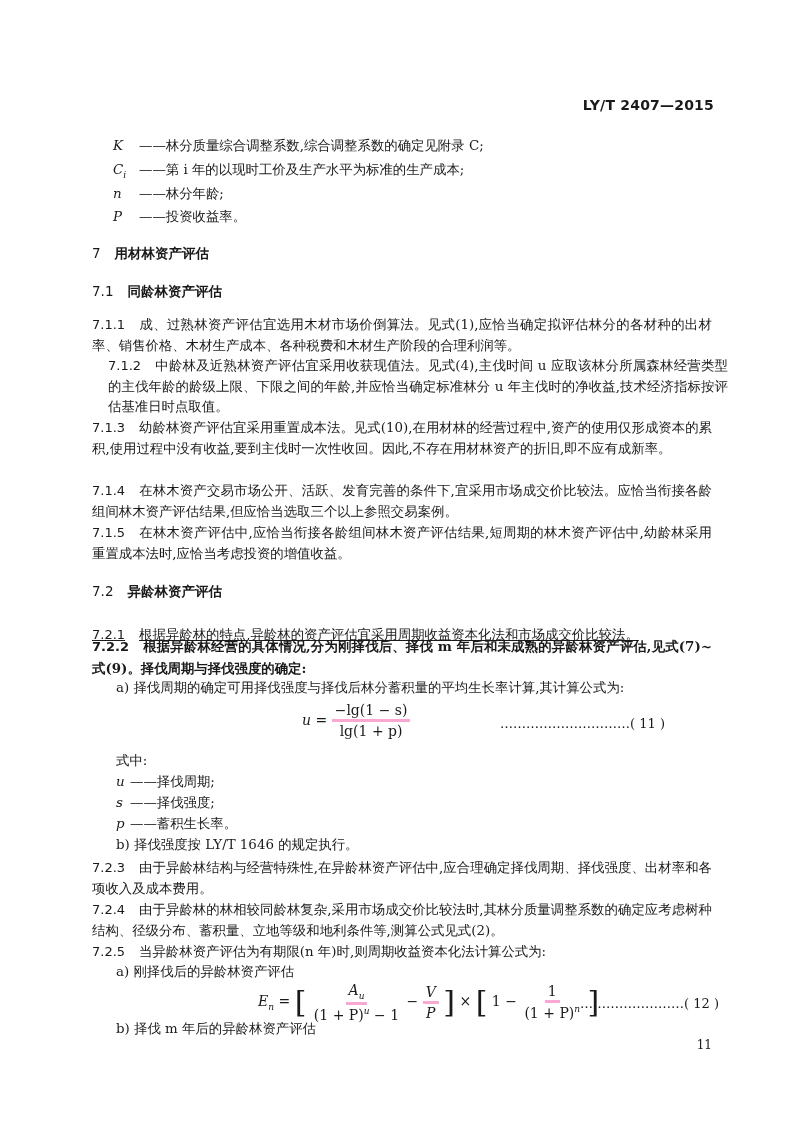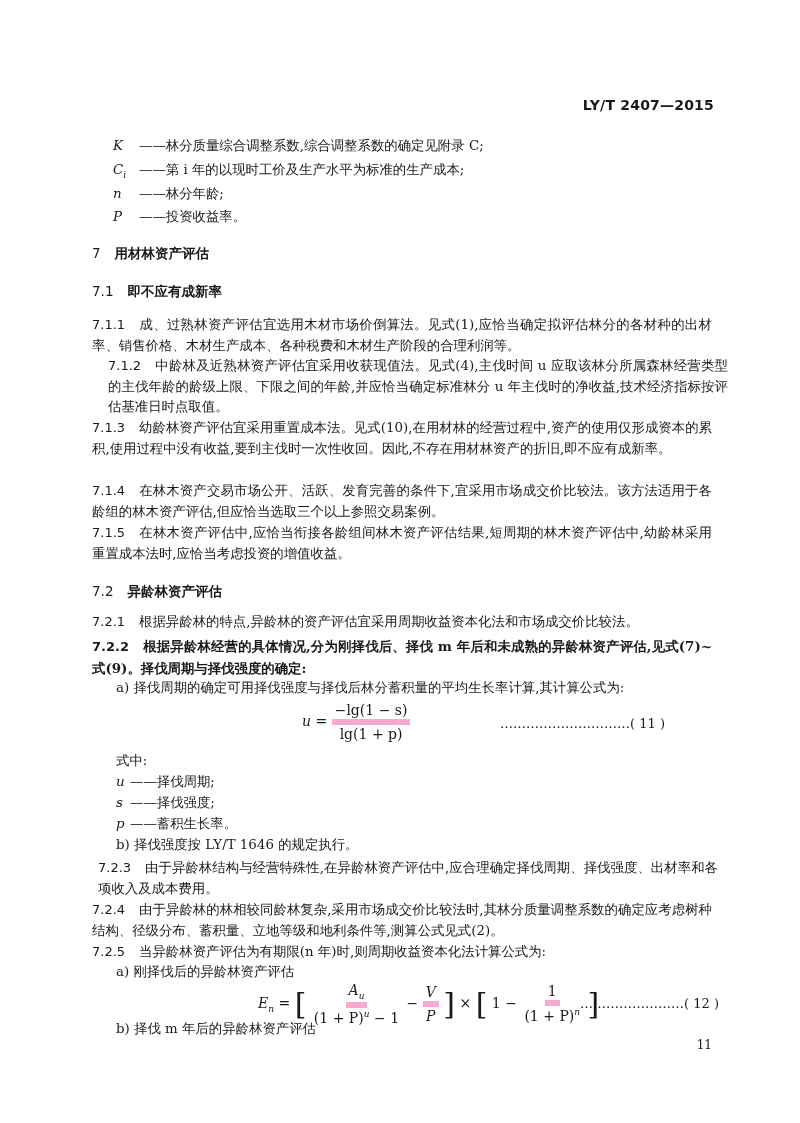--- a/index.html
+++ b/index.html
@@ -18,21 +18,21 @@
   .ital { font-style: italic; font-family: "DejaVu Serif", "Liberation Serif", serif; }
   .sym { display: inline-block; width: 26px; font-style: italic; }
   .sym-narrow { display: inline-block; width: 14px; font-style: italic; }
   .num { font-family: "DejaVu Sans", "Liberation Sans", sans-serif; font-size: 13px; margin-right: 14px; }
   .heading1 { font-family: "DejaVu Sans", "Liberation Sans", sans-serif; font-weight: bold; font-size: 13.5px; }
   .heading1 .hnum { margin-right: 14px; font-weight: normal; }
   .para { position: absolute; left: 92px; width: 620px; font-size: 13.4px; line-height: 20.5px; text-align: justify; }
   .item { position: absolute; font-size: 13.4px; white-space: nowrap; }
   .formula { position: absolute; font-size: 14px; font-family: "DejaVu Serif", "Liberation Serif", serif; }
   .frac { display: inline-flex; flex-direction: column; align-items: center; vertical-align: middle; }
-  .frac .top { border-bottom: 6px solid #f9a8d4; padding: 0 3px 1px; }
+  .frac .top { border-bottom: 3px solid #f9a8d4; padding: 0 3px 1px; }
   .frac .bot { padding: 1px 3px 0; }
   .eqno { position: absolute; font-size: 13px; letter-spacing: 0; font-family: "DejaVu Serif", "Liberation Serif", serif; }
   .bracket { font-size: 30px; font-weight: 200; vertical-align: middle; line-height: 1; }
   .page-number { position: absolute; right: 88px; top: 1038px; font-size: 12px; }
 </style>
 </head>
 <body>
 
 <div class="page">
 
@@ -49,44 +49,44 @@
   </div>
   <div class="item" style="left:113px; top:208px;">
     <span class="sym">P</span><span>——投资收益率。</span>
   </div>
 
   <div class="abs heading1" style="left:92px; top:245px;">
     <span class="hnum">7</span><span>用材林资产评估</span>
   </div>
 
   <div class="abs heading1" style="left:92px; top:283px;">
-    <span class="hnum">7.1</span><span>即不应有成新率</span>
+    <span class="hnum">7.1</span><span>同龄林资产评估</span>
   </div>
 
   <div class="para" style="top:315px;">
     <span class="num">7.1.1</span><span>成、过熟林资产评估宜选用木材市场价倒算法。见式(1),应恰当确定拟评估林分的各材种的出材率、销售价格、木材生产成本、各种税费和木材生产阶段的合理利润等。</span>
   </div>
   <div class="para" style="top:356px;margin-left:16px;">
     <span class="num">7.1.2</span><span>中龄林及近熟林资产评估宜采用收获现值法。见式(4),主伐时间 u 应取该林分所属森林经营类型的主伐年龄的龄级上限、下限之间的年龄,并应恰当确定标准林分 u 年主伐时的净收益,技术经济指标按评估基准日时点取值。</span>
   </div>
   <div class="para" style="top:418px;">
     <span class="num">7.1.3</span><span>幼龄林资产评估宜采用重置成本法。见式(10),在用材林的经营过程中,资产的使用仅形成资本的累积,使用过程中没有收益,要到主伐时一次性收回。因此,不存在用材林资产的折旧,即不应有成新率。</span>
   </div>
   <div class="para" style="top:481px;">
-    <span class="num">7.1.4</span><span>在林木资产交易市场公开、活跃、发育完善的条件下,宜采用市场成交价比较法。该方法适用于各龄组的林木资产评估,但应恰当选取三个以上参照交易案例。</span>
+    <span class="num">7.1.4</span><span>在林木资产交易市场公开、活跃、发育完善的条件下,宜采用市场成交价比较法。应恰当衔接各龄组间林木资产评估结果,但应恰当选取三个以上参照交易案例。</span>
   </div>
   <div class="para" style="top:523px;">
     <span class="num">7.1.5</span><span>在林木资产评估中,应恰当衔接各龄组间林木资产评估结果,短周期的林木资产评估中,幼龄林采用重置成本法时,应恰当考虑投资的增值收益。</span>
   </div>
 
   <div class="abs heading1" style="left:92px; top:583px;">
     <span class="hnum">7.2</span><span>异龄林资产评估</span>
   </div>
 
-  <div class="para" style="top:612px;">
+  <div class="para" style="top:625px;text-decoration:underline;">
     <span class="num">7.2.1</span><span>根据异龄林的特点,异龄林的资产评估宜采用周期收益资本化法和市场成交价比较法。</span>
   </div>
   <div class="para" style="top:636px;font-weight:bold;">
     <span class="num">7.2.2</span><span>根据异龄林经营的具体情况,分为刚择伐后、择伐 m 年后和未成熟的异龄林资产评估,见式(7)~式(9)。择伐周期与择伐强度的确定:</span>
   </div>
   <div class="item" style="left:116px; top:679px;">a)  择伐周期的确定可用择伐强度与择伐后林分蓄积量的平均生长率计算,其计算公式为:</div>
 
   <div class="formula" style="left:302px; top:702px;">
     <span class="ital">u =</span>
     <span class="frac">
@@ -103,21 +103,21 @@
     <span class="sym-narrow">u</span><span>——择伐周期;</span>
   </div>
   <div class="item" style="left:116px; top:794px;">
     <span class="sym-narrow">s</span><span>——择伐强度;</span>
   </div>
   <div class="item" style="left:116px; top:815px;">
     <span class="sym-narrow">p</span><span>——蓄积生长率。</span>
   </div>
   <div class="item" style="left:116px; top:836px;">b)  择伐强度按 LY/T 1646 的规定执行。</div>
 
-  <div class="para" style="top:858px;margin-left:6px;">
+  <div class="para" style="top:858px;">
     <span class="num">7.2.3</span><span>由于异龄林结构与经营特殊性,在异龄林资产评估中,应合理确定择伐周期、择伐强度、出材率和各项收入及成本费用。</span>
   </div>
   <div class="para" style="top:900px;">
     <span class="num">7.2.4</span><span>由于异龄林的林相较同龄林复杂,采用市场成交价比较法时,其林分质量调整系数的确定应考虑树种结构、径级分布、蓄积量、立地等级和地利条件等,测算公式见式(2)。</span>
   </div>
   <div class="para" style="top:942px;">
     <span class="num">7.2.5</span><span>当异龄林资产评估为有期限(n 年)时,则周期收益资本化法计算公式为:</span>
   </div>
   <div class="item" style="left:116px; top:963px;">a)  刚择伐后的异龄林资产评估</div>
 

